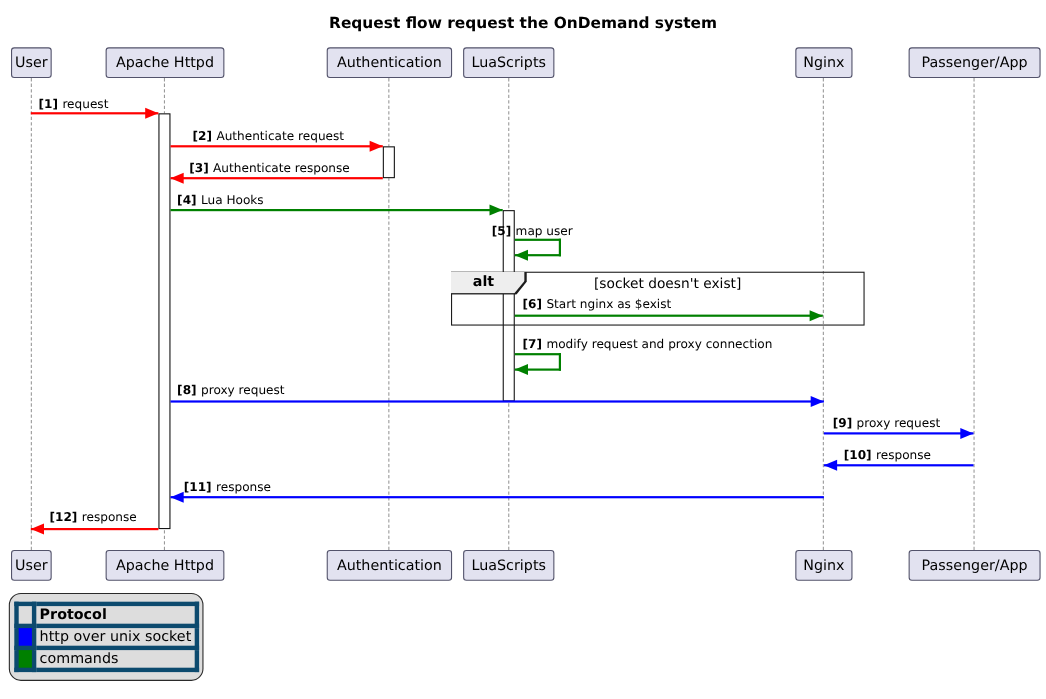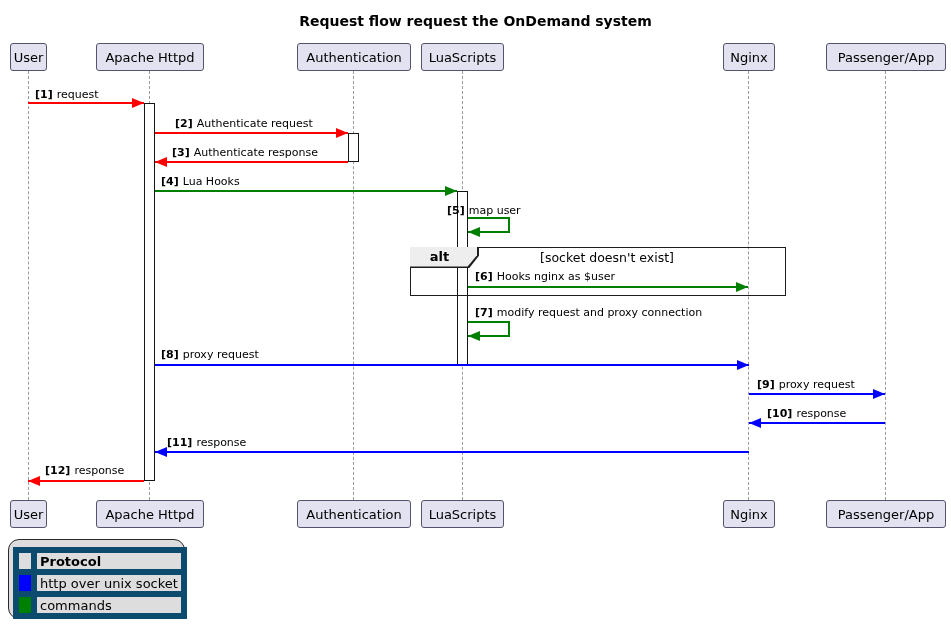--- a/index.html
+++ b/index.html
@@ -61,21 +61,21 @@
   }
   .legend{
     position:absolute;left:8px;top:539px;width:177px;height:80px;box-sizing:border-box;
     background:#DDDDDD;border:1.5px solid #2a2a2a;border-radius:11px;
   }
   .legend-table{
     position:absolute;left:13px;top:547px;border-collapse:collapse;
     font-size:13px;background:#DDDDDD;
   }
   .legend-table td{
-    border:6px solid #0c4a6e;height:16px;padding:0 3px;line-height:15px;white-space:nowrap;
+    border:4px solid #0c4a6e;height:16px;padding:0 3px;line-height:15px;white-space:nowrap;
   }
   .legend-table td.sw{width:12px;min-width:12px;padding:0;}
   .sw-none{background:#DDDDDD;}
   .sw-red{background:#FF0000;}
   .sw-green{background:#008000;}
   .sw-blue{background:#0000FF;}
   .legend-title{font-weight:bold;}
 </style>
 </head>
 <body>
@@ -130,21 +130,21 @@
   <div class="msg-label" style="left:161px;top:175px"><b>[4]</b><span>Lua Hooks</span></div>
   <div class="mline c-green" style="left:155px;top:190px;width:302px"></div>
   <div class="ah right green" style="left:445px;top:186px"></div>
 
   <div class="msg-label" style="left:447px;top:204px"><b>[5]</b><span>map user</span></div>
   <div class="mline c-green" style="left:468px;top:217px;width:42px"></div>
   <div class="vline c-green" style="left:508px;top:217px;height:16px"></div>
   <div class="mline c-green" style="left:468px;top:231px;width:42px"></div>
   <div class="ah left green" style="left:468px;top:227px"></div>
 
-  <div class="msg-label" style="left:475px;top:270px"><b>[6]</b><span>Hooks nginx as $user</span></div>
+  <div class="msg-label" style="left:475px;top:270px"><b>[6]</b><span>Start nginx as $exist</span></div>
   <div class="mline c-green" style="left:468px;top:286px;width:280px"></div>
   <div class="ah right green" style="left:736px;top:282px"></div>
 
   <div class="msg-label" style="left:475px;top:306px"><b>[7]</b><span>modify request and proxy connection</span></div>
   <div class="mline c-green" style="left:468px;top:321px;width:42px"></div>
   <div class="vline c-green" style="left:508px;top:321px;height:16px"></div>
   <div class="mline c-green" style="left:468px;top:335px;width:42px"></div>
   <div class="ah left green" style="left:468px;top:331px"></div>
 
   <div class="msg-label" style="left:161px;top:348px"><b>[8]</b><span>proxy request</span></div>

